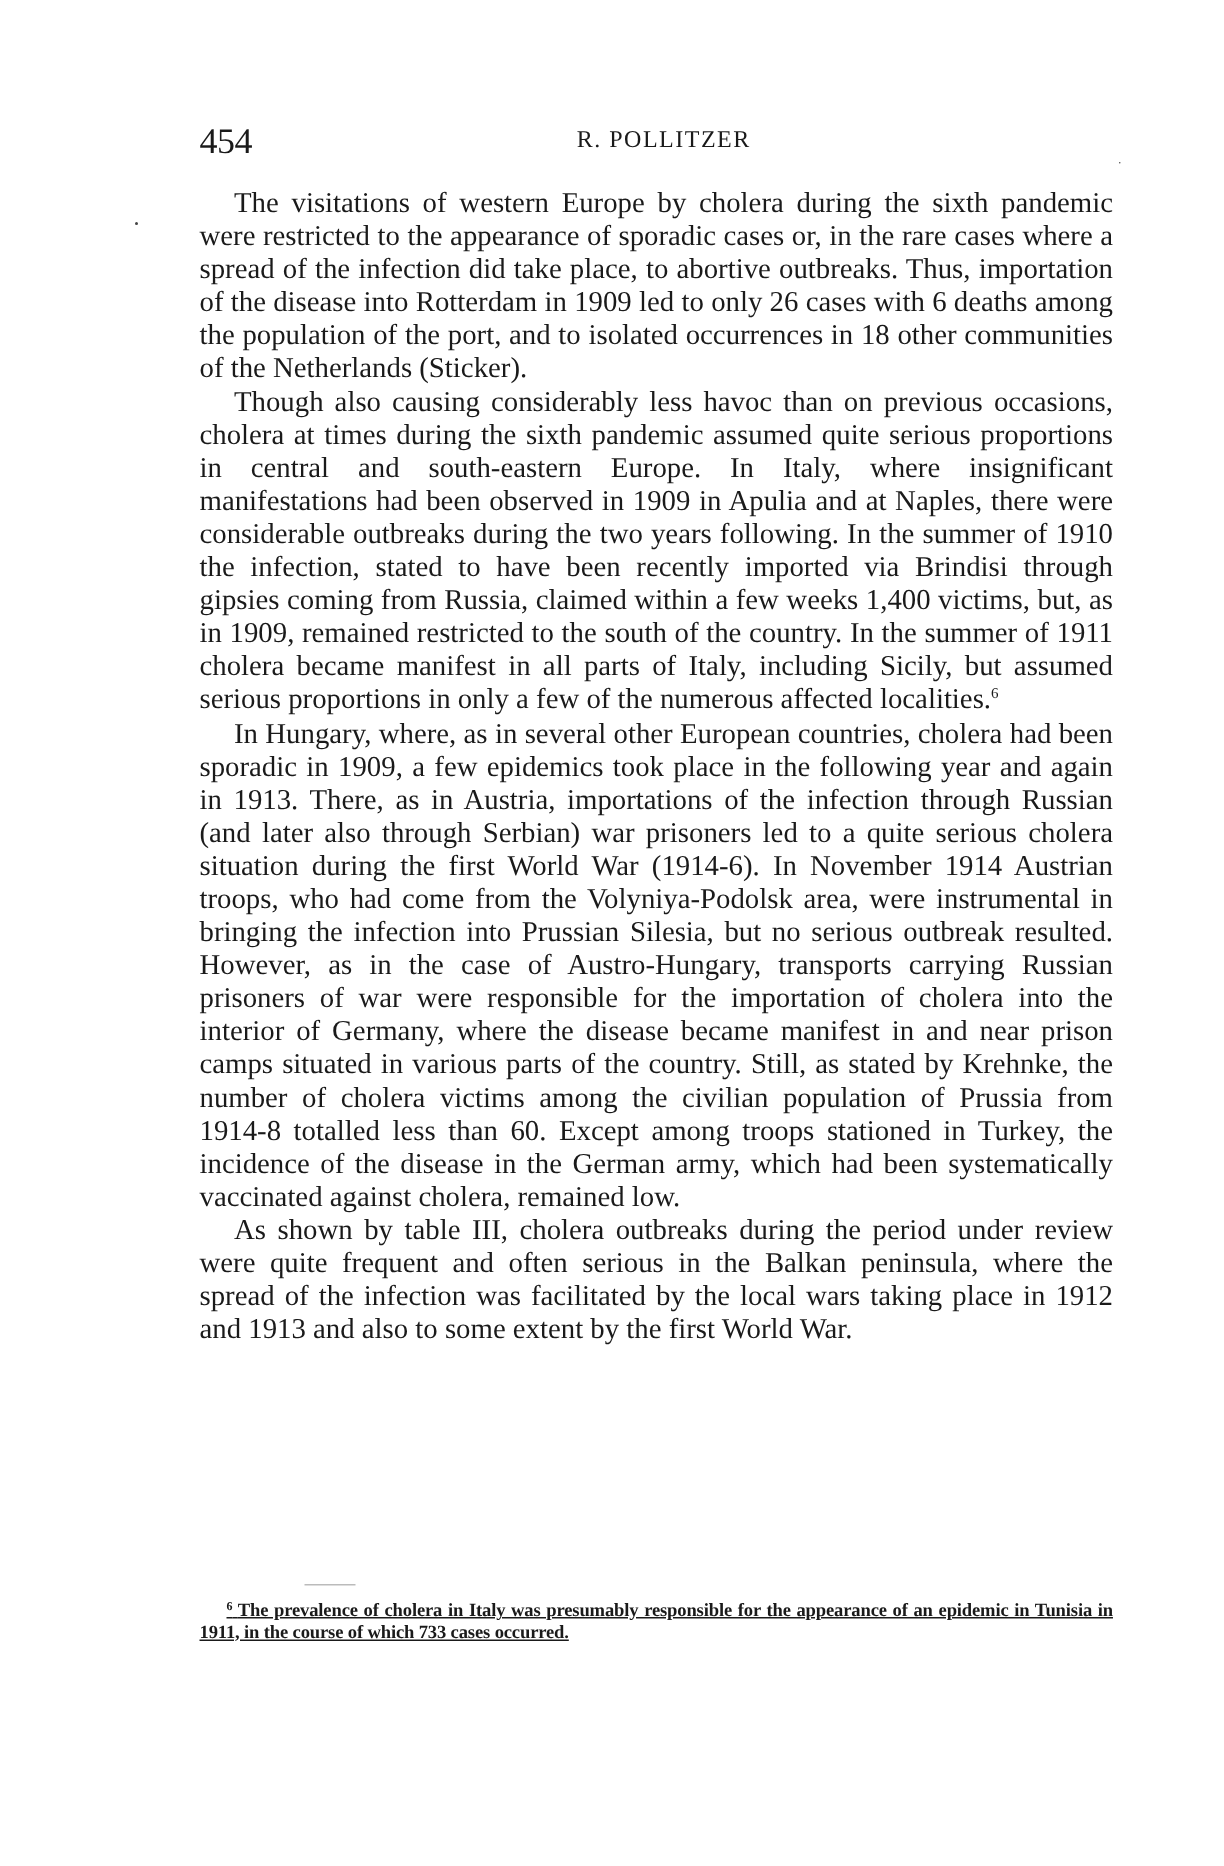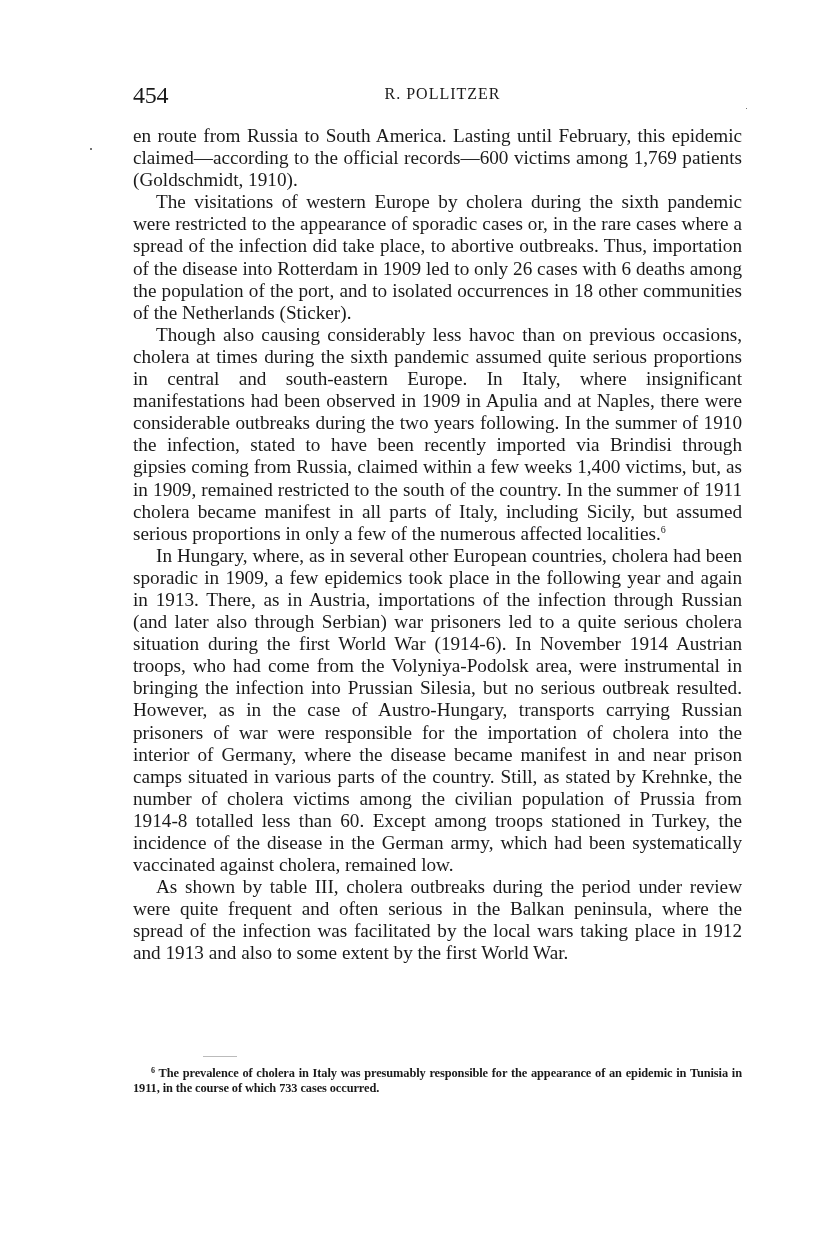--- a/index.html
+++ b/index.html
@@ -6,35 +6,34 @@
     body { width: 816px; height: 1244px; position: relative; overflow: hidden; color: #1a1a1a; }
     .page { position: absolute; left: 133px; top: 0; width: 609px; font-family: "Liberation Serif", "DejaVu Serif", serif; }
     .header { position: absolute; top: 82px; left: 0; width: 609px; height: 24px; }
     .page-num { position: absolute; left: 0; top: 0; font-size: 24px; letter-spacing: -0.3px; }
     .running-head { position: absolute; left: 0; width: 609px; top: 3px; text-align: center; font-size: 16px; letter-spacing: 1px; padding-left: 10px; box-sizing: border-box; }
     .body-text { position: absolute; top: 125px; left: 0; width: 609px; font-size: 19.2px; line-height: 22.1px; text-align: justify; }
     .body-text p { margin: 0; text-indent: 0; }
     .body-text p.indent { text-indent: 23px; }
     sup.fn { font-size: 10px; vertical-align: 7px; line-height: 0; }
     .fn-rule { position: absolute; left: 70px; top: 1056px; width: 34px; height: 1px; background: #bbb; }
-    .footnote { position: absolute; top: 1066px; left: 0; width: 609px; font-size: 12.4px; line-height: 14.5px; text-align: justify; font-weight: bold; letter-spacing: -0.1px; }
+    .footnote { position: absolute; top: 1066px; left: 0; width: 609px; font-size: 12.4px; line-height: 14.5px; text-align: justify; font-weight: bold; letter-spacing: -0.1px; text-decoration: underline; }
     .footnote sup { font-size: 8px; vertical-align: 4px; line-height: 0; }
     .stray-dot { position: absolute; width: 2px; height: 2px; border-radius: 1px; background: #444; }
   </style>
 </head>
 <body>
 
 <div class="page">
   <div class="header">
     <span class="page-num">454</span>
     <div class="running-head">R. POLLITZER</div>
   </div>
 
   <div class="body-text">
-    <p>en route from Russia to South America.  Lasting until February, this epidemic claimed—according to the official records—600 victims among 1,769 patients (Goldschmidt, 1910).</p>
     <p class="indent">The visitations of western Europe by cholera during the sixth pandemic were restricted to the appearance of sporadic cases or, in the rare cases where a spread of the infection did take place, to abortive outbreaks.  Thus, importation of the disease into Rotterdam in 1909 led to only 26 cases with 6 deaths among the population of the port, and to isolated occurrences in 18 other communities of the Netherlands (Sticker).</p>
     <p class="indent"><span>Though also causing considerably less havoc than on previous occasions, cholera at times during the sixth pandemic assumed quite serious proportions in central and south-eastern Europe.  In Italy, where insignificant manifestations had been observed in 1909 in Apulia and at Naples, there were considerable outbreaks during the two years following.  In the summer of 1910 the infection, stated to have been recently imported via Brindisi through gipsies coming from Russia, claimed within a few weeks 1,400 victims, but, as in 1909, remained restricted to the south of the country. In the summer of 1911 cholera became manifest in all parts of Italy, including Sicily, but assumed serious proportions in only a few of the numerous affected localities.</span><sup class="fn">6</sup></p>
     <p class="indent">In Hungary, where, as in several other European countries, cholera had been sporadic in 1909, a few epidemics took place in the following year and again in 1913.  There, as in Austria, importations of the infection through Russian (and later also through Serbian) war prisoners led to a quite serious cholera situation during the first World War (1914-6).  In November 1914 Austrian troops, who had come from the Volyniya-Podolsk area, were instrumental in bringing the infection into Prussian Silesia, but no serious outbreak resulted.  However, as in the case of Austro-Hungary, transports carrying Russian prisoners of war were responsible for the importation of cholera into the interior of Germany, where the disease became manifest in and near prison camps situated in various parts of the country.  Still, as stated by Krehnke, the number of cholera victims among the civilian population of Prussia from 1914-8 totalled less than 60. Except among troops stationed in Turkey, the incidence of the disease in the German army, which had been systematically vaccinated against cholera, remained low.</p>
     <p class="indent">As shown by table III, cholera outbreaks during the period under review were quite frequent and often serious in the Balkan peninsula, where the spread of the infection was facilitated by the local wars taking place in 1912 and 1913 and also to some extent by the first World War.</p>
   </div>
 
   <div class="fn-rule"></div>
 
   <div class="footnote">
     <span style="display:inline-block;width:18px;"></span><sup>6</sup> <span>The prevalence of cholera in Italy was presumably responsible for the appearance of an epidemic in Tunisia in 1911, in the course of which 733 cases occurred.</span>

